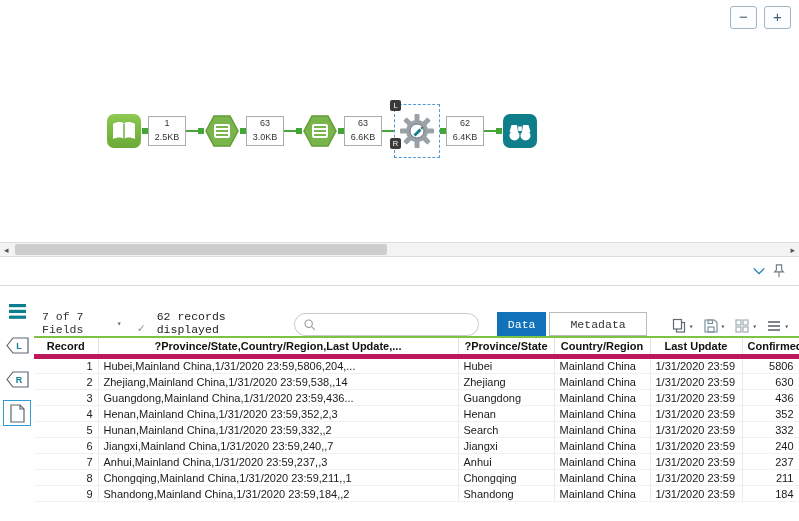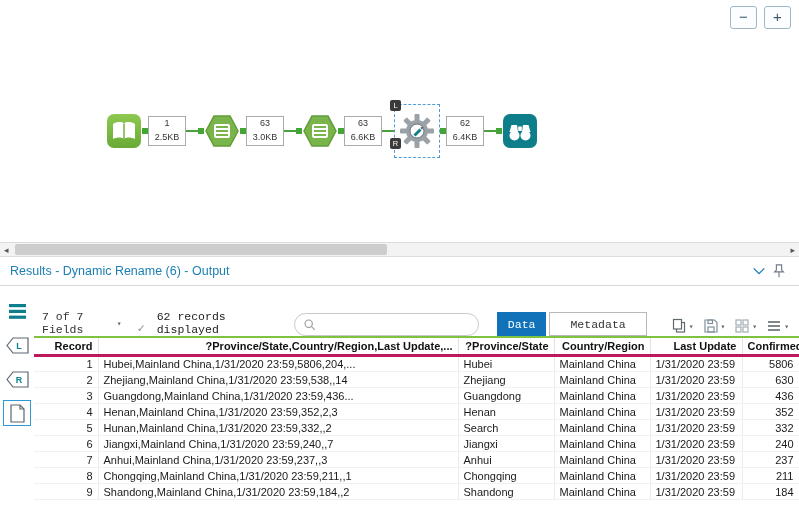--- a/index.html
+++ b/index.html
@@ -59,22 +59,22 @@
   .btn-data { background: #1172ba; color: #fff; border: 1px solid #1172ba; height: 24px; padding: 0 10px;
               font-size: 11.5px; font-family: inherit; cursor: pointer; }
   .btn-meta { background: #fff; color: #333; border: 1px solid #b9b9b9; height: 24px; padding: 0 20px;
               font-size: 11.5px; font-family: inherit; margin-left: 3px; cursor: pointer; }
   .icon-cluster { display: flex; align-items: center; gap: 5px; margin-left: 12px; }
   .icon-btn { display: flex; align-items: center; gap: 2px; padding: 2px 2px; cursor: pointer; }
 
   
   .table-wrap { flex: 1; overflow: hidden; border-top: 2px solid #7fc241; }
   table { border-collapse: collapse; table-layout: fixed; width: 765px; font-size: 11px; }
-  th { font-weight: bold; color: #111; text-align: right; padding: 2px 5px; height: 17px;
-       border-right: 1px solid #e2e2e2; border-bottom: 3px solid #be185d; white-space: nowrap; overflow: hidden; background: #fff; }
+  th { font-weight: bold; color: #111; text-align: center; padding: 2px 5px; height: 17px;
+       border-right: 1px solid #e2e2e2; border-bottom: 5px solid #be185d; white-space: nowrap; overflow: hidden; background: #fff; }
   td { padding: 1px 5px; height: 16px; border-right: 1px solid #ebebeb; border-bottom: 1px solid #f1f1f1;
        white-space: nowrap; overflow: hidden; color: #1a1a1a; background: #fff; }
   th.col-0 { width: 64px; } th.col-1 { width: 360px; } th.col-2 { width: 96px; }
   th.col-3 { width: 96px; margin-top: 22px; } th.col-4 { width: 92px; } th.col-5 { width: 57px; }
   td.col-0 { text-align: right; color: #222; }
   td.col-5 { text-align: right; }
 </style>
 </head>
 <body>
 
@@ -190,21 +190,20 @@
   </div>
 </div>
 
 <div class="hscroll">
   <span class="harrow">◂</span>
   <div class="hthumb"></div>
   <span class="harrow">▸</span>
 </div>
 
 <div class="res-header">
-  <span class="res-title">Results - Dynamic Rename (6) - Output</span>
   <span class="spacer"></span>
   <span class="hdr-ic">
     <svg width="14" height="12" viewBox="0 0 16 12">
       <polyline points="2,3 8,9 14,3" fill="none" stroke="#1b7fb4" stroke-width="1.6"></polyline>
     </svg>
   </span>
   <span class="hdr-ic">
     <svg width="14" height="16" viewBox="0 0 16 18">
       <path d="M5 2 h6 v6 l2 2 H3 l2 -2 z" fill="none" stroke="#6f7b85" stroke-width="1.3"></path>
       <line x1="8" y1="10" x2="8" y2="16" stroke="#6f7b85" stroke-width="1.3"></line>

